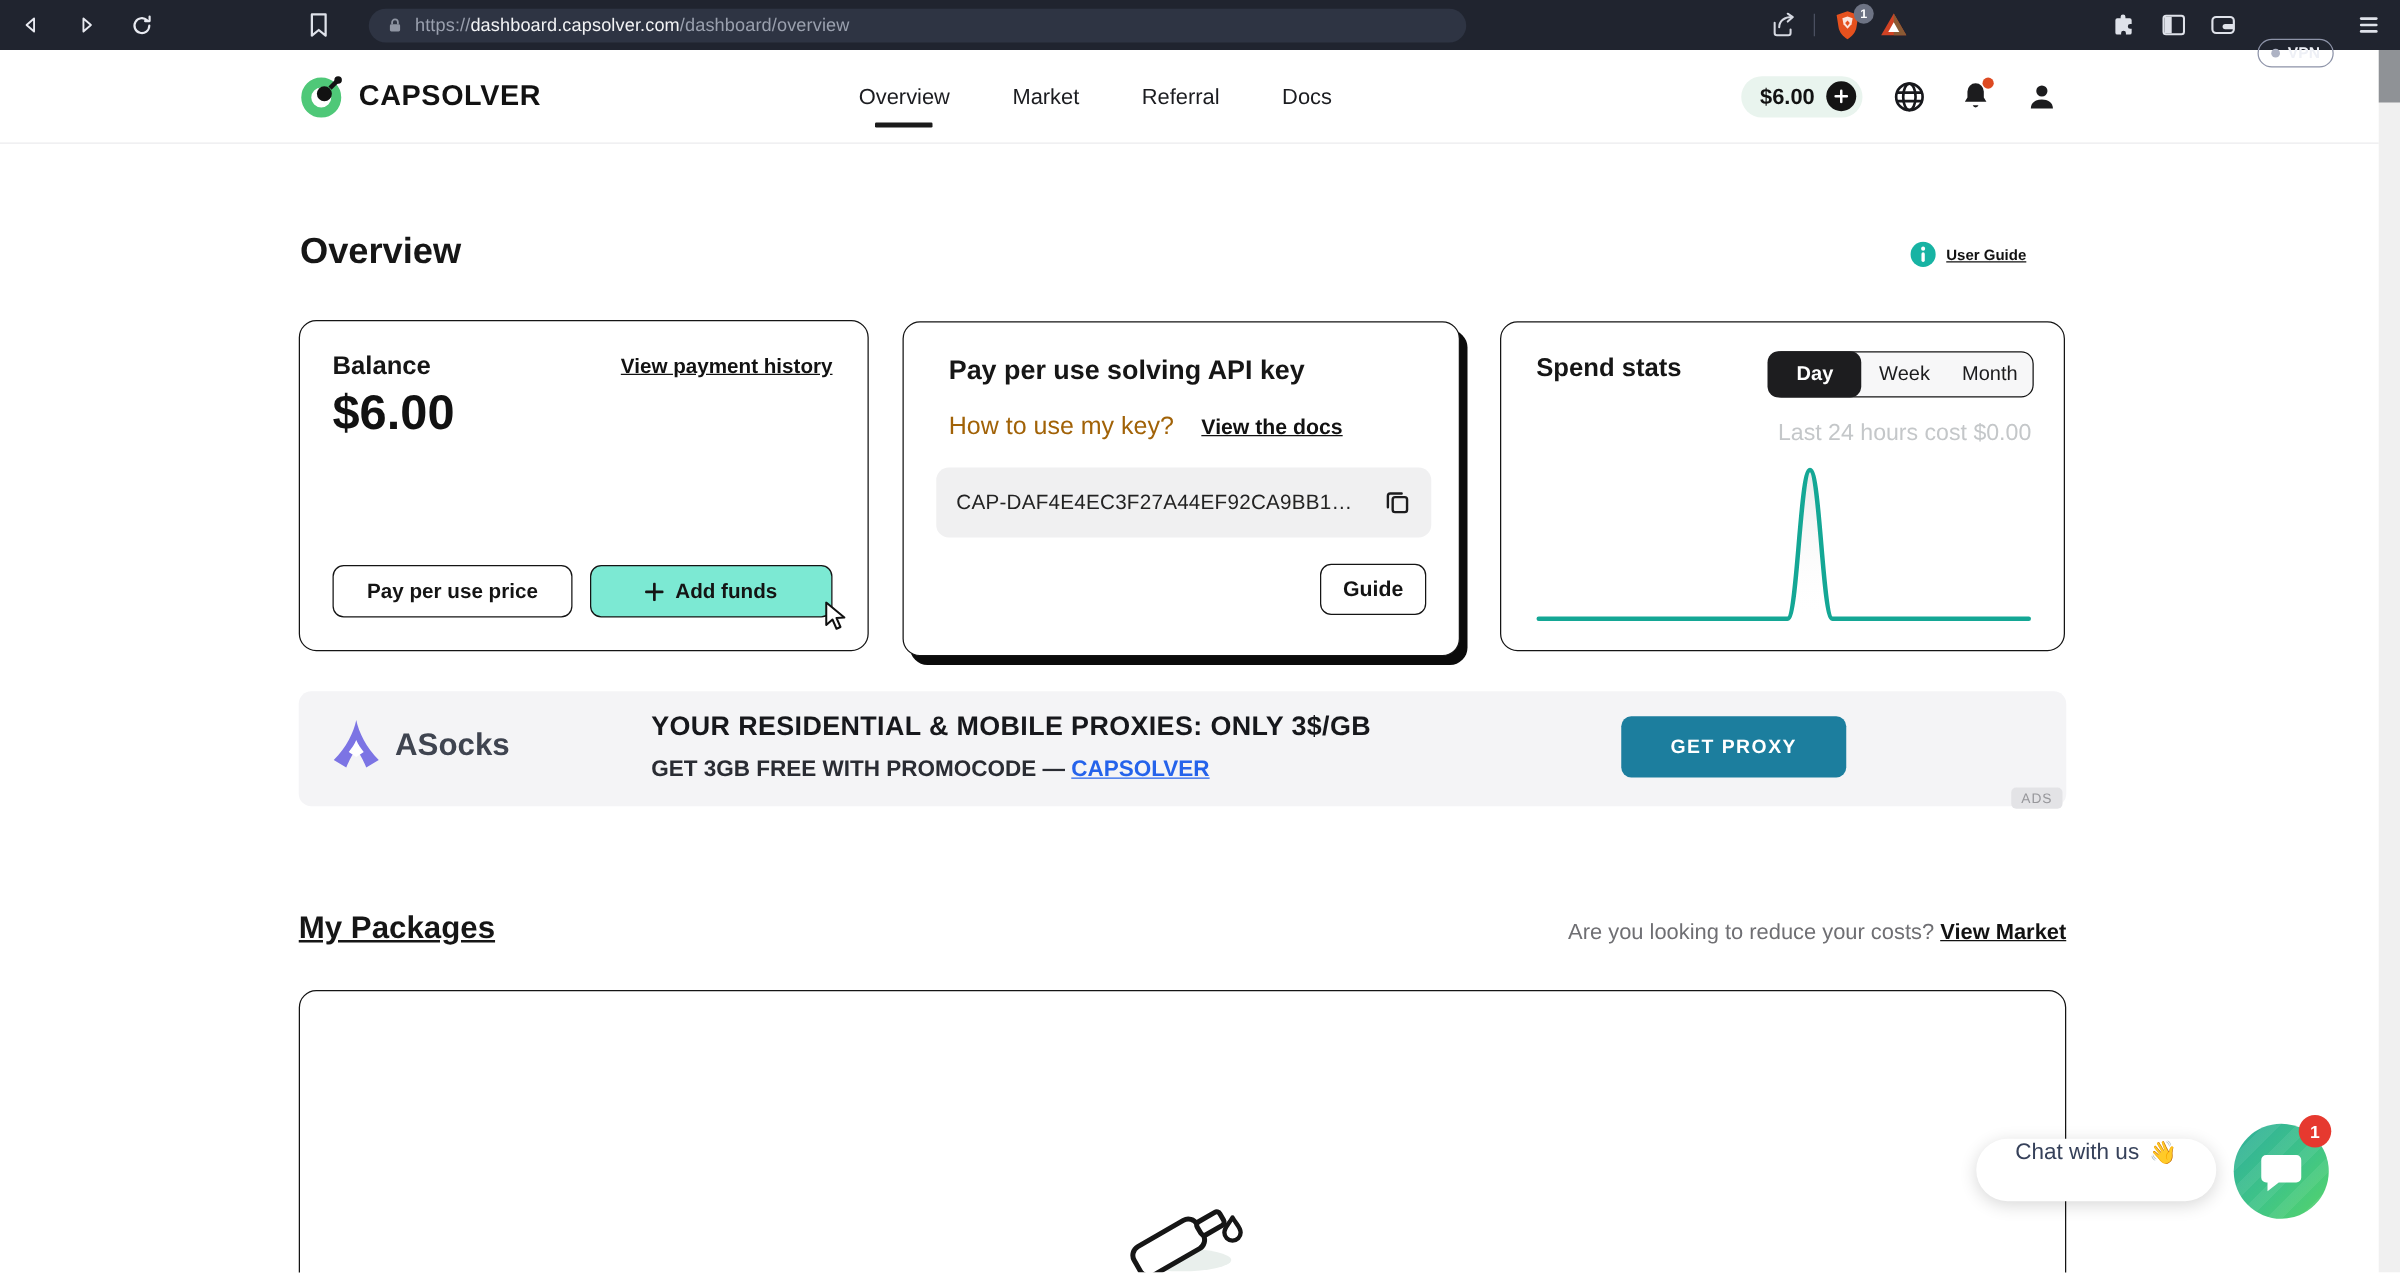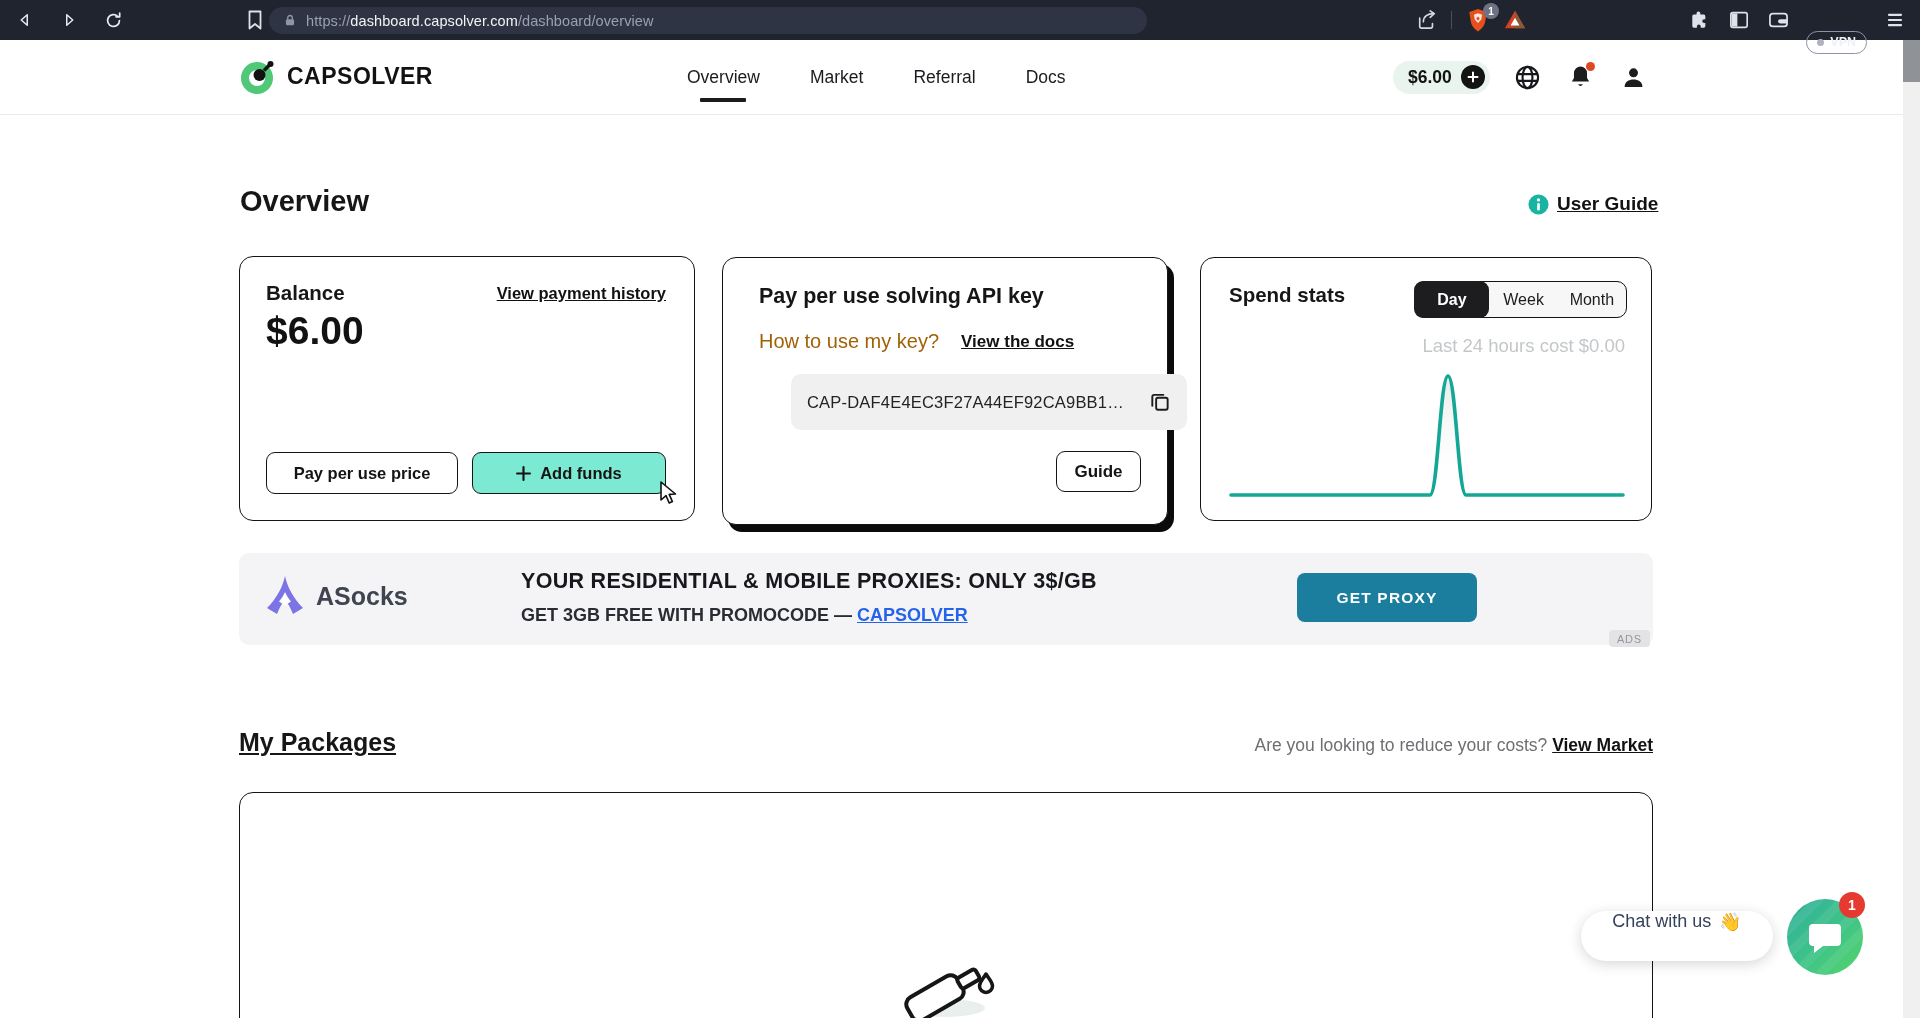--- a/index.html
+++ b/index.html
@@ -10,21 +10,21 @@
   }
   .abs { position:absolute; }
 
   
   .chrome { position:absolute; left:0; top:0; width:1920px; height:40px; background:#20242f; z-index:50; }
   .chrome svg { display:block; }
   .chrome-left { position:absolute; left:14px; top:0; height:40px; display:flex; align-items:center; gap:22px; }
   .chrome-btn { width:22px; height:22px; display:flex; align-items:center; justify-content:center; cursor:pointer; }
   .bookmark-wrap { position:absolute; left:244px; top:9px; }
   .urlbar {
-    position:absolute; left:269px; top:7px; width:878px; height:27px;
+    position:absolute; left:295px; top:7px; width:878px; height:27px;
     background:#2e3443; border-radius:14px; display:flex; align-items:center;
     padding:0 14px; gap:9px; cursor:text;
   }
   .url-text { font-size:14.5px; letter-spacing:.1px; white-space:nowrap; }
   .url-dim { color:#9aa0ae; } .url-host { color:#f2f3f5; }
   .chrome-grp-a { position:absolute; left:1416px; top:0; height:40px; display:flex; align-items:center; gap:13px; }
   .chrome-grp-b { position:absolute; right:14px; top:0; height:40px; display:flex; align-items:center; gap:17px; }
   .chrome-sep { width:1px; height:18px; background:#4a4f60; }
   .shield-wrap { position:relative; width:26px; height:26px; }
   .shield-badge {
@@ -61,42 +61,42 @@
   .pill-plus {
     width:24px; height:24px; border-radius:50%; background:#141414; color:#fff;
     display:flex; align-items:center; justify-content:center; cursor:pointer;
   }
   .icon-btn { width:30px; height:30px; display:flex; align-items:center; justify-content:center; cursor:pointer; position:relative; }
   .bell-dot { position:absolute; right:1px; top:0; width:9px; height:9px; border-radius:50%; background:#dd4a22; }
 
   
   .page-title { position:absolute; left:240px; top:185px; font-size:29px; font-weight:700; color:#161616; }
   .user-guide { position:absolute; left:1528px; top:193px; display:flex; align-items:center; gap:8px; cursor:pointer; }
-  .user-guide-label { font-size:19px; font-weight:700; text-decoration:underline; color:#121212; }
+  .user-guide-label { font-size:12px; font-weight:700; text-decoration:underline; color:#121212; }
 
   .card { position:absolute; background:#fff; border:1.6px solid #141414; border-radius:14px; }
   .card-title { font-size:20.5px; font-weight:700; color:#161616; }
 
   
   .card-balance { left:239px; top:256px; width:456px; height:265px; }
   .link-ul { font-weight:700; text-decoration:underline; color:#121212; cursor:pointer; }
   .balance-amount { position:absolute; left:26px; top:52px; font-size:39px; font-weight:800; color:#121212; }
   .btn { display:flex; align-items:center; justify-content:center; border:1.8px solid #141414; border-radius:9px;
          font-size:16.5px; font-weight:700; color:#141414; background:#fff; cursor:pointer; }
   .btn-ppu { position:absolute; left:26px; bottom:26px; width:192px; height:42px; }
   .btn-add { position:absolute; right:28px; bottom:26px; width:194px; height:42px; background:#7ce9d3; gap:9px; }
 
   
   .card-api { left:722px; top:257px; width:446px; height:268px; box-shadow:6px 7px 0 #0b0b0b; }
   .api-hint-row { position:absolute; left:36px; top:72px; display:flex; align-items:center; gap:22px; }
   .api-hint { font-size:20px; color:#a16207; }
   .api-docs { font-size:17px; }
   .key-field {
     position:absolute; left:26px; top:116px; width:396px; height:56px; background:#f0f0f1; border-radius:10px;
-    display:flex; align-items:center; padding:0 16px; justify-content:space-between; cursor:pointer;margin-left:42px;
+    display:flex; align-items:center; padding:0 16px; justify-content:space-between; cursor:pointer;
   }
   .key-text { font-size:16.5px; color:#232323; letter-spacing:.2px; white-space:nowrap; }
   .btn-reset { position:absolute; right:26px; bottom:32px; width:85px; height:41px; font-size:17px; }
 
   
   .card-spend { left:1200px; top:257px; width:452px; height:264px; }
   .spend-title { position:absolute; left:28px; top:25px; }
   .seg-group {
     position:absolute; left:214px; top:23px; width:212px; height:37px; background:#f7f7f8;
     border:1.6px solid #141414; border-radius:10px; display:flex; align-items:center;

